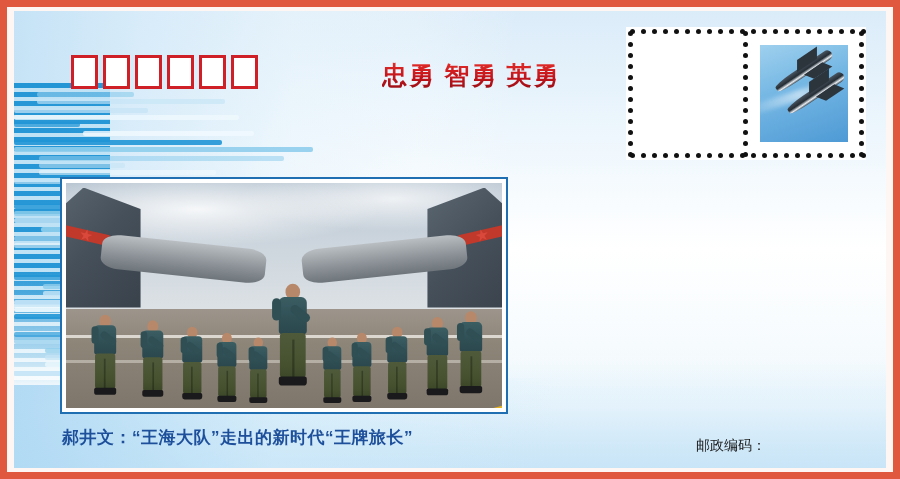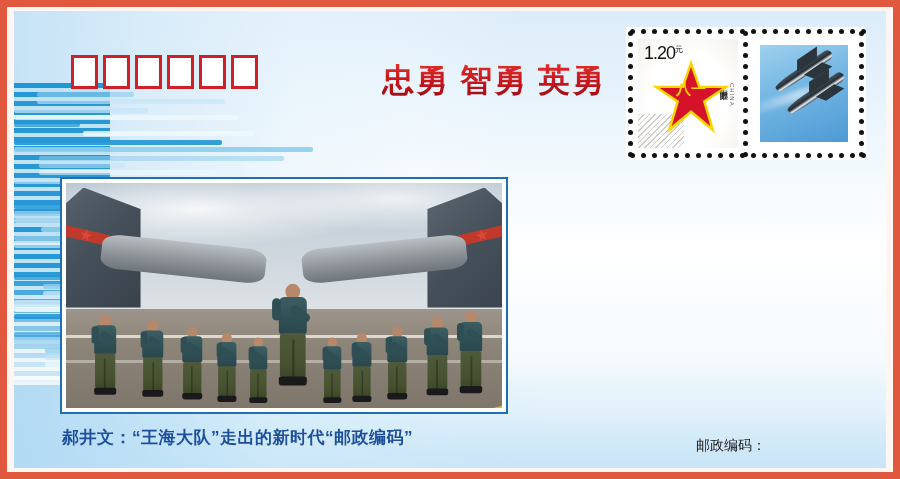--- a/index.html
+++ b/index.html
@@ -140,21 +140,21 @@
     background: #ffffff;
     box-sizing: border-box;
   }
 
   
   .slogan {
     position: absolute;
     left: 368px;
     top: 48px;
     z-index: 6;
-    font-size: 32px;
+    font-size: 25px;
     font-weight: bold;
     letter-spacing: 2px;
     white-space: nowrap;
     font-family: "Liberation Serif", "DejaVu Serif", serif;
     background: linear-gradient(to bottom, #e8332c 0%, #c4141b 55%, #8f0d14 100%);
     -webkit-background-clip: text;
     background-clip: text;
     color: #c4141b;
     -webkit-text-fill-color: transparent;
   }
@@ -658,21 +658,21 @@
               <div class="p-torso"></div>
               <div class="p-arm salute"></div>
               <div class="p-arm down"></div>
               <div class="p-legs"></div>
               <div class="p-boots"></div>
             </div>
           </div>
       </div>
     </div>
 
-    <div class="caption">郝井文：“王海大队”走出的新时代“邮政编码”</div>
+    <div class="caption">郝井文：“王海大队”走出的新时代“王牌旅长”</div>
 
     <div class="postcode-label">邮政编码：</div>
 
 
   </div>
 
   <div class="stamp-block">
     <div id="perfs">
         <div class="perf" style="left: 4px; top: 2px;"></div>
         <div class="perf" style="left: 4px; top: 126px;"></div>
@@ -749,33 +749,20 @@
         <div class="perf" style="left: 117px; top: 103px;"></div>
         <div class="perf" style="left: 233px; top: 103px;"></div>
         <div class="perf" style="left: 2px; top: 114px;"></div>
         <div class="perf" style="left: 117px; top: 114px;"></div>
         <div class="perf" style="left: 233px; top: 114px;"></div>
         <div class="perf" style="left: 2px; top: 125px;"></div>
         <div class="perf" style="left: 117px; top: 125px;"></div>
         <div class="perf" style="left: 233px; top: 125px;"></div>
       </div>
 
-    <div class="stamp-half stamp-left">
-      <div class="hatch"></div>
-      <div class="denom"><span>1.20</span><span class="unit">元</span></div>
-      <div class="star-wrap">
-        <div class="star-outer"></div>
-        <div class="star-inner"></div>
-        <div class="star-char">八一</div>
-      </div>
-      <div class="stamp-vtext">
-        <div class="v-cn">中国邮政</div>
-        <div class="v-en">CHINA</div>
-      </div>
-    </div>
 
     <div class="stamp-half stamp-right">
       <div class="jet-photo">
         <div class="contrail"></div>
         <div class="mini-jet a"></div>
         <div class="mini-jet b"></div>
       </div>
     </div>
   </div>
 

